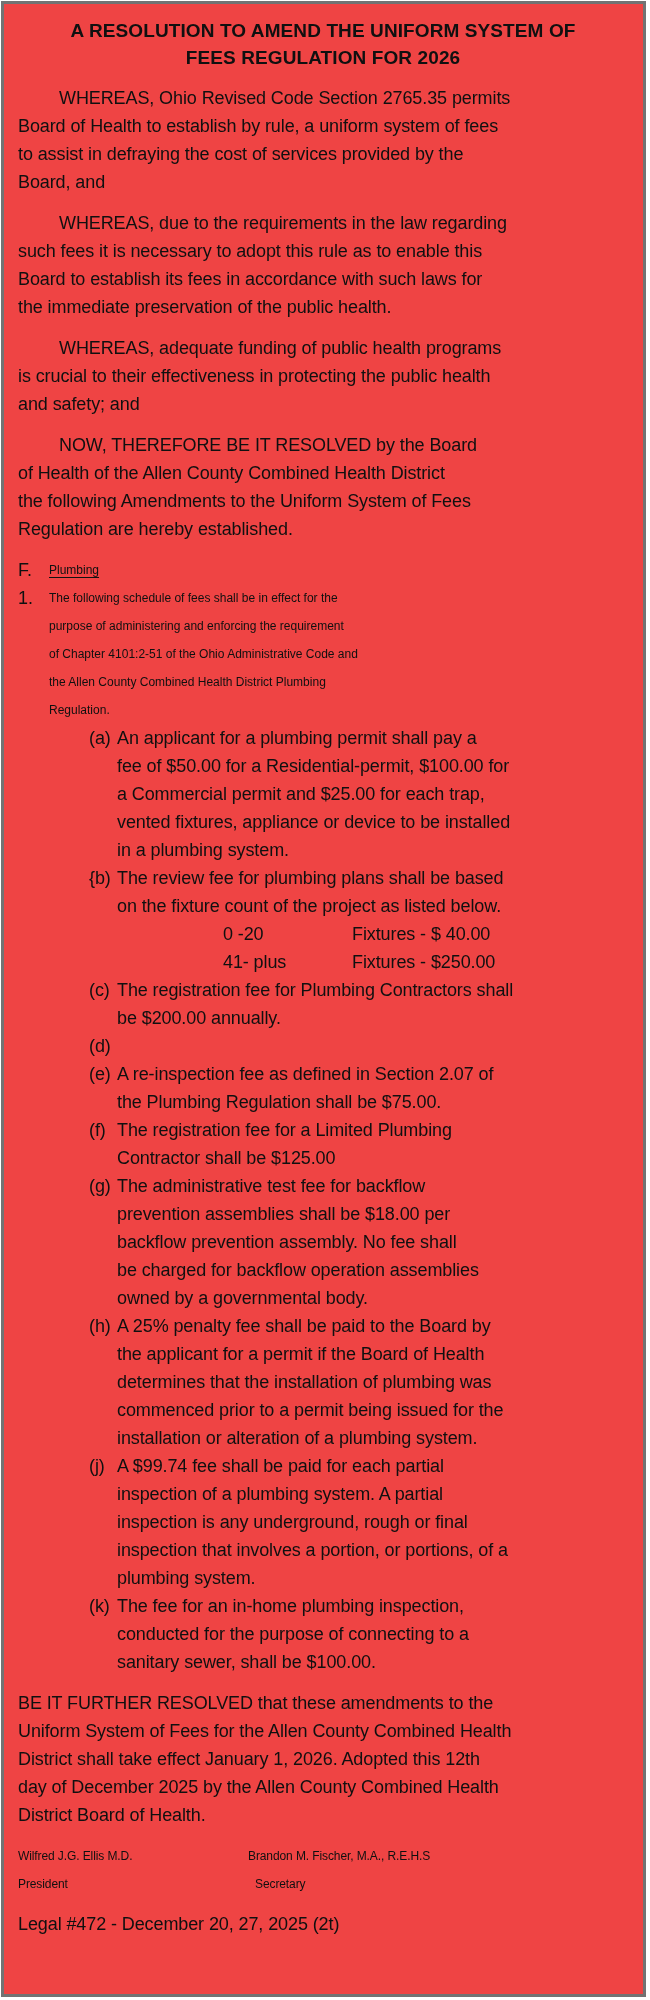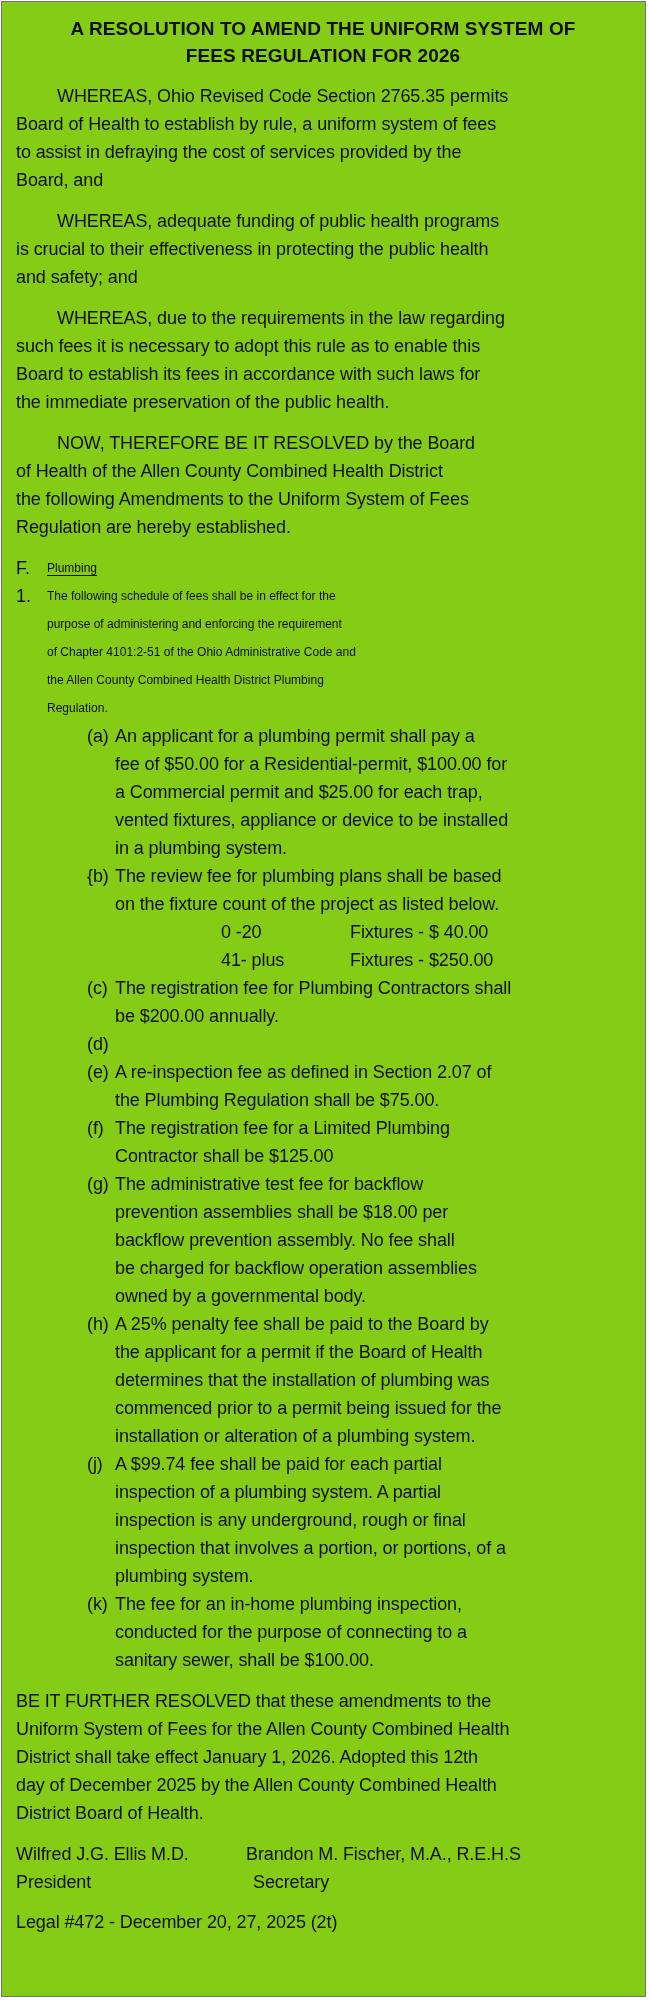--- a/index.html
+++ b/index.html
@@ -11,25 +11,25 @@
     position: relative;
     width: 650px;
     height: 2000px;
     background: #ffffff;
     font-family: "Liberation Sans", "DejaVu Sans", sans-serif;
     color: #101010;
   }
   .page {
     position: absolute;
     left: 1px; top: 1px; right: 4px; bottom: 3px;
-    border: 1px solid #737373;
+    border: 3px solid #737373;
     padding: 11px 12px 6px 11px;
     overflow: hidden;
     box-sizing: border-box;
-    background: #84cc16;
+    background: #ef4444;
   }
   .title {
     font-size: 19px;
     line-height: 27px;
     font-weight: 700;
     text-align: center;
     letter-spacing: 0.1px;
     margin: 2px 0 0 0;
   }
   .body-text, .para, .li .t, .li .m, .outline, .fixrow, .sig, .legal {
@@ -96,21 +96,21 @@
     margin: 13px 0 0 3px;
   }
   .sig-col-left {
     flex: none;
     width: 230px;
   }
   .sig-col-right {
     flex: none;
   }
   .sig div {
-    font-size: 18px;
+    font-size: 12px;
     line-height: 28px;
   }
   .sig-col-right .role {
     padding-left: 7px;
   }
   .legal {
     margin: 12px 0 0 3px;
   }
 </style>
 </head>
@@ -121,27 +121,27 @@
 
     <div class="title">
       <div>A RESOLUTION TO AMEND THE UNIFORM SYSTEM OF</div>
       <div>FEES REGULATION FOR 2026</div>
     </div>
 
     <div class="para indent">WHEREAS, Ohio Revised Code Section 2765.35 permits
 Board of Health to establish by rule, a uniform system of fees
 to assist in defraying the cost of services provided by the
 Board, and</div>
-    <div class="para indent">WHEREAS, adequate funding of public health programs
-is crucial to their effectiveness in protecting the public health
-and safety; and</div>
     <div class="para indent">WHEREAS, due to the requirements in the law regarding
 such fees it is necessary to adopt this rule as to enable this
 Board to establish its fees in accordance with such laws for
 the immediate preservation of the public health.</div>
+    <div class="para indent">WHEREAS, adequate funding of public health programs
+is crucial to their effectiveness in protecting the public health
+and safety; and</div>
     <div class="para indent">NOW, THEREFORE BE IT RESOLVED by the Board
 of Health of the Allen County Combined Health District
 the following Amendments to the Uniform System of Fees
 Regulation are hereby established.</div>
 
     <div class="outline-row first">
       <span class="om">F.</span>
       <span class="ot underlined">Plumbing</span>
     </div>
 

